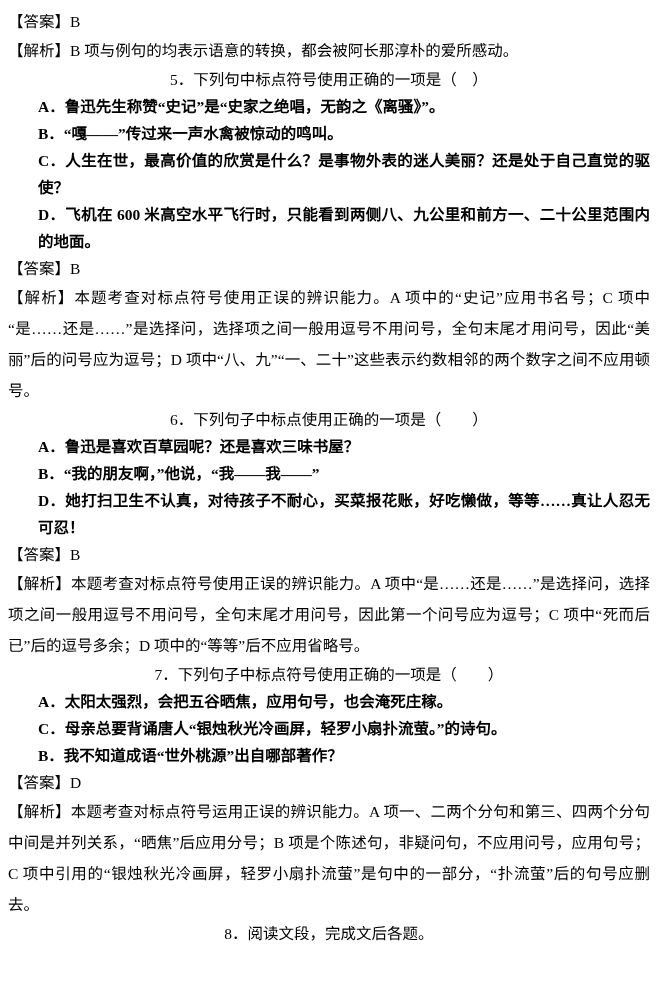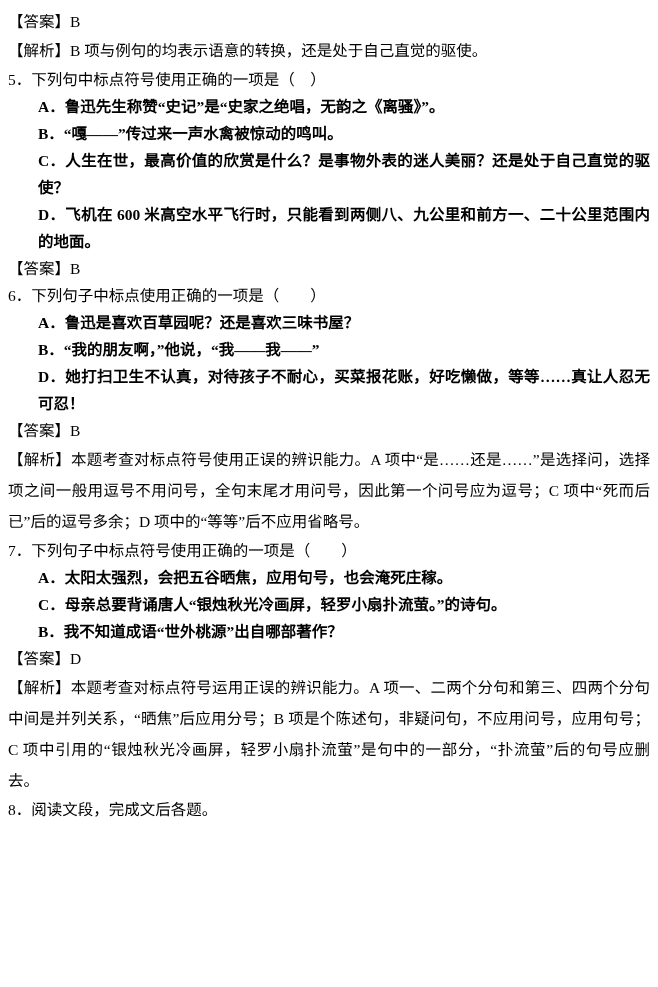--- a/index.html
+++ b/index.html
@@ -20,45 +20,47 @@
     font-family: "Liberation Serif", "DejaVu Serif", serif;
     font-size: 15.5px;
     -webkit-font-smoothing: antialiased;
   }
   p { margin: 0; }
   .answer {
     line-height: 27px;
   }
   .question {
     line-height: 27px;
+    text-align: center;
   }
   .option {
     line-height: 27px;
     padding-left: 30px;
     text-align: justify;
     font-weight: bold;
   }
   .analysis {
     line-height: 31px;
     text-align: justify;
   }
 </style>
 </head>
 <body>
 
 <main class="doc">
   <p class="answer">【答案】B</p>
-  <p class="analysis">【解析】B 项与例句的均表示语意的转换，还是处于自己直觉的驱使。</p>
+  <p class="analysis">【解析】B 项与例句的均表示语意的转换，都会被阿长那淳朴的爱所感动。</p>
 
   <p class="question">5．下列句中标点符号使用正确的一项是（　）</p>
   <p class="option">A．鲁迅先生称赞“史记”是“史家之绝唱，无韵之《离骚》”。</p>
   <p class="option">B．“嘎——”传过来一声水禽被惊动的鸣叫。</p>
   <p class="option">C．人生在世，最高价值的欣赏是什么？是事物外表的迷人美丽？还是处于自己直觉的驱使？</p>
   <p class="option">D．飞机在 600 米高空水平飞行时，只能看到两侧八、九公里和前方一、二十公里范围内的地面。</p>
   <p class="answer">【答案】B</p>
+  <p class="analysis">【解析】本题考查对标点符号使用正误的辨识能力。A 项中的“史记”应用书名号；C 项中“是……还是……”是选择问，选择项之间一般用逗号不用问号，全句末尾才用问号，因此“美丽”后的问号应为逗号；D 项中“八、九”“一、二十”这些表示约数相邻的两个数字之间不应用顿号。</p>
 
   <p class="question">6．下列句子中标点使用正确的一项是（　　）</p>
   <p class="option">A．鲁迅是喜欢百草园呢？还是喜欢三味书屋？</p>
   <p class="option">B．“我的朋友啊，”他说，“我——我——”</p>
   <p class="option">D．她打扫卫生不认真，对待孩子不耐心，买菜报花账，好吃懒做，等等……真让人忍无可忍！</p>
   <p class="answer">【答案】B</p>
   <p class="analysis">【解析】本题考查对标点符号使用正误的辨识能力。A 项中“是……还是……”是选择问，选择项之间一般用逗号不用问号，全句末尾才用问号，因此第一个问号应为逗号；C 项中“死而后已”后的逗号多余；D 项中的“等等”后不应用省略号。</p>
 
   <p class="question">7．下列句子中标点符号使用正确的一项是（　　）</p>
   <p class="option">A．太阳太强烈，会把五谷晒焦，应用句号，也会淹死庄稼。</p>

